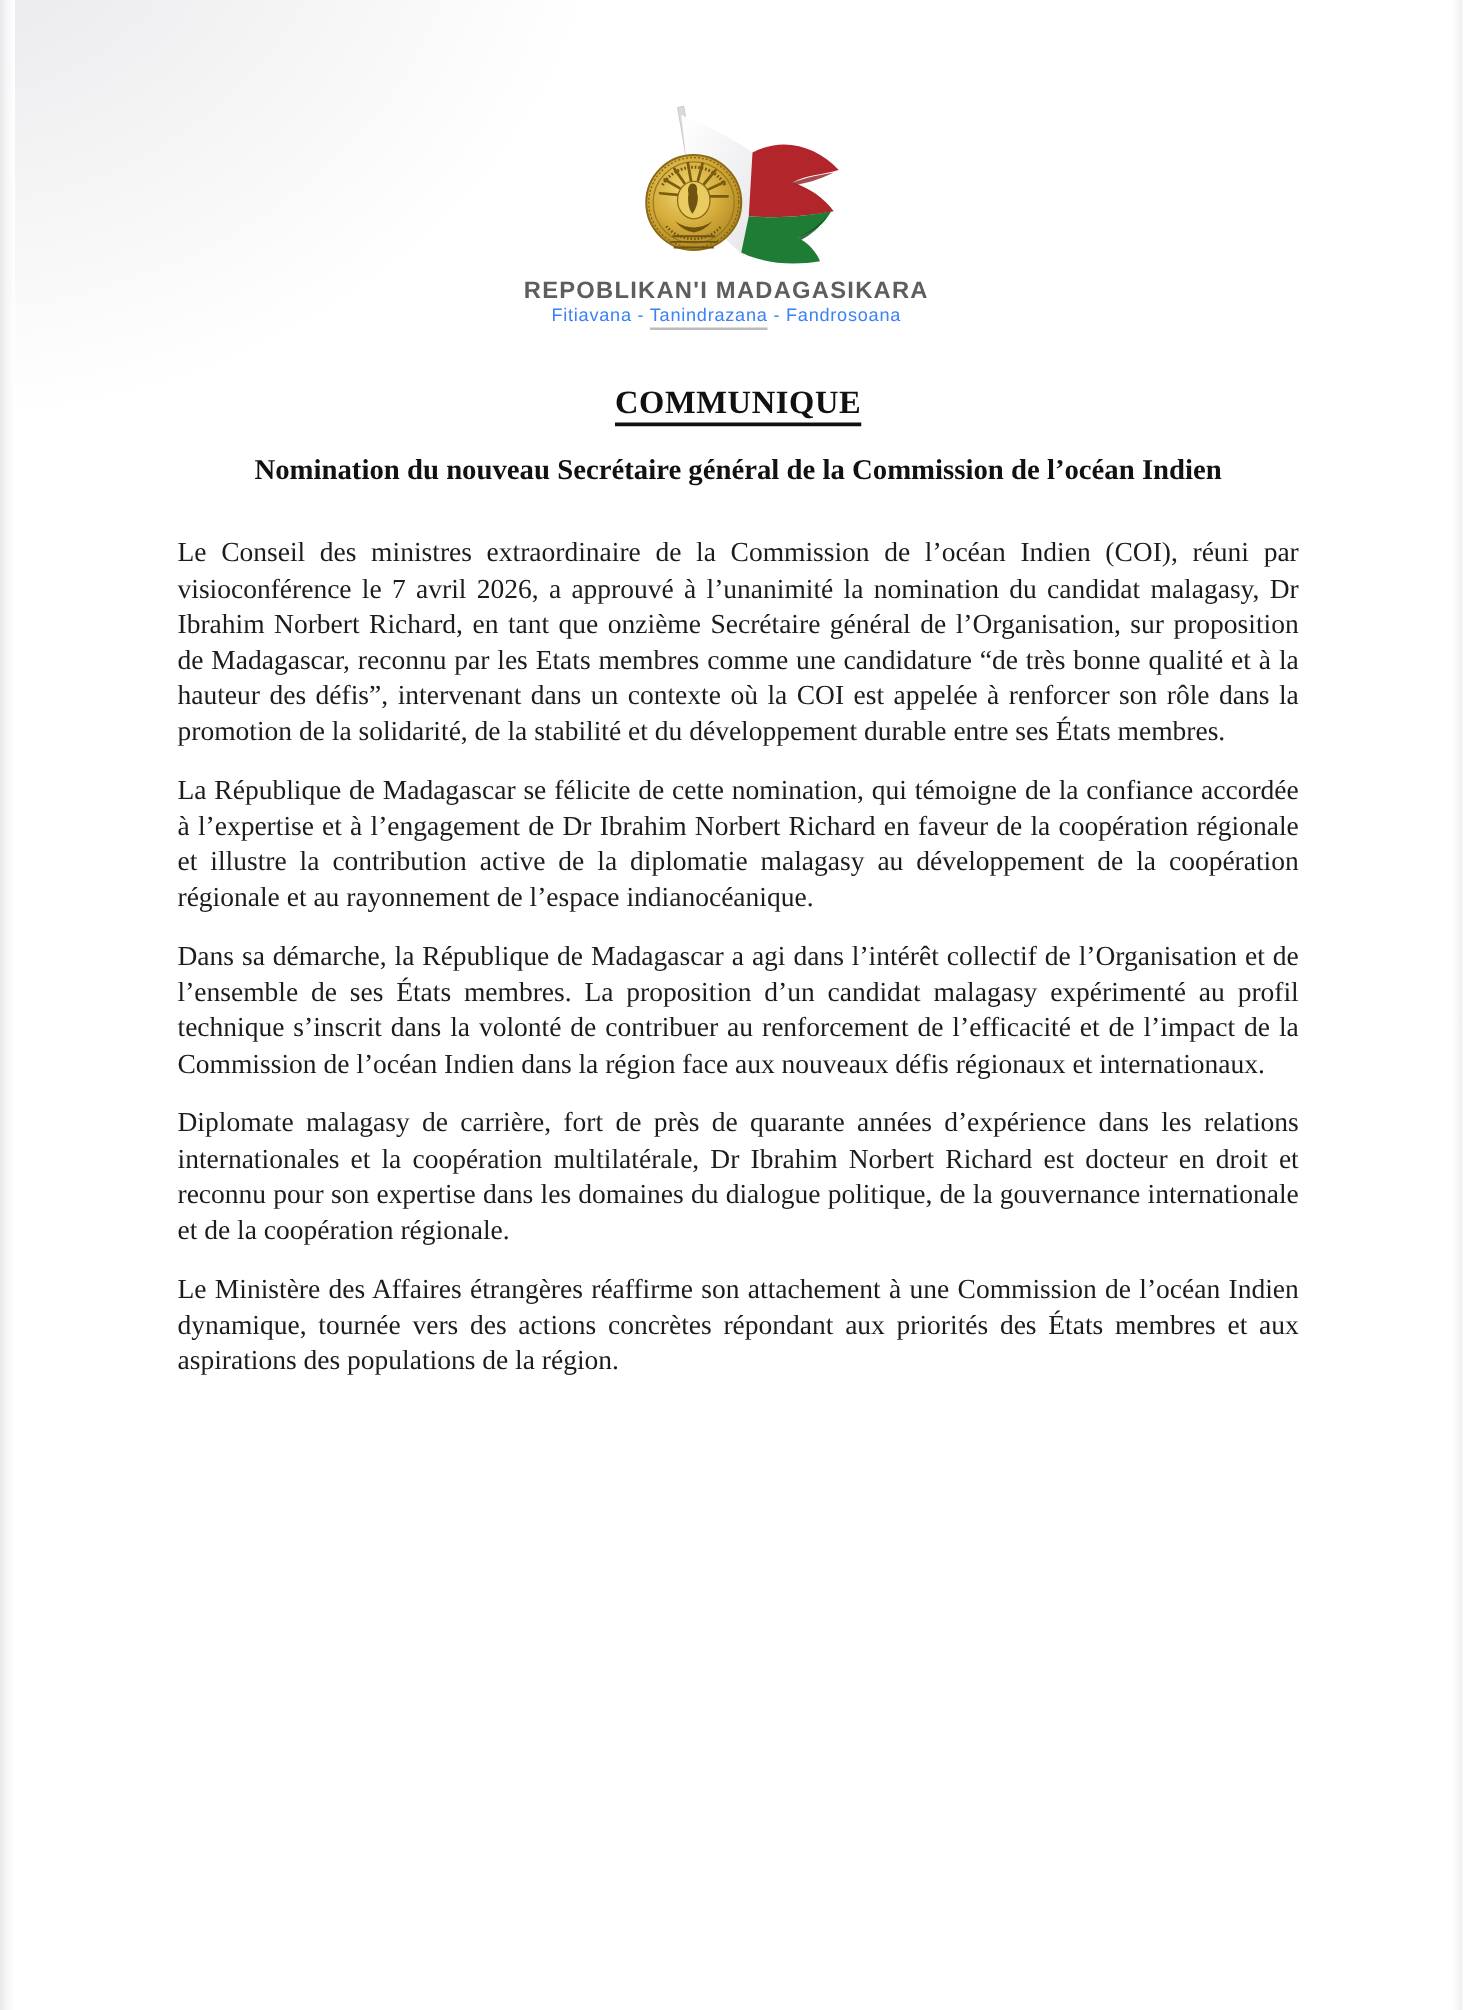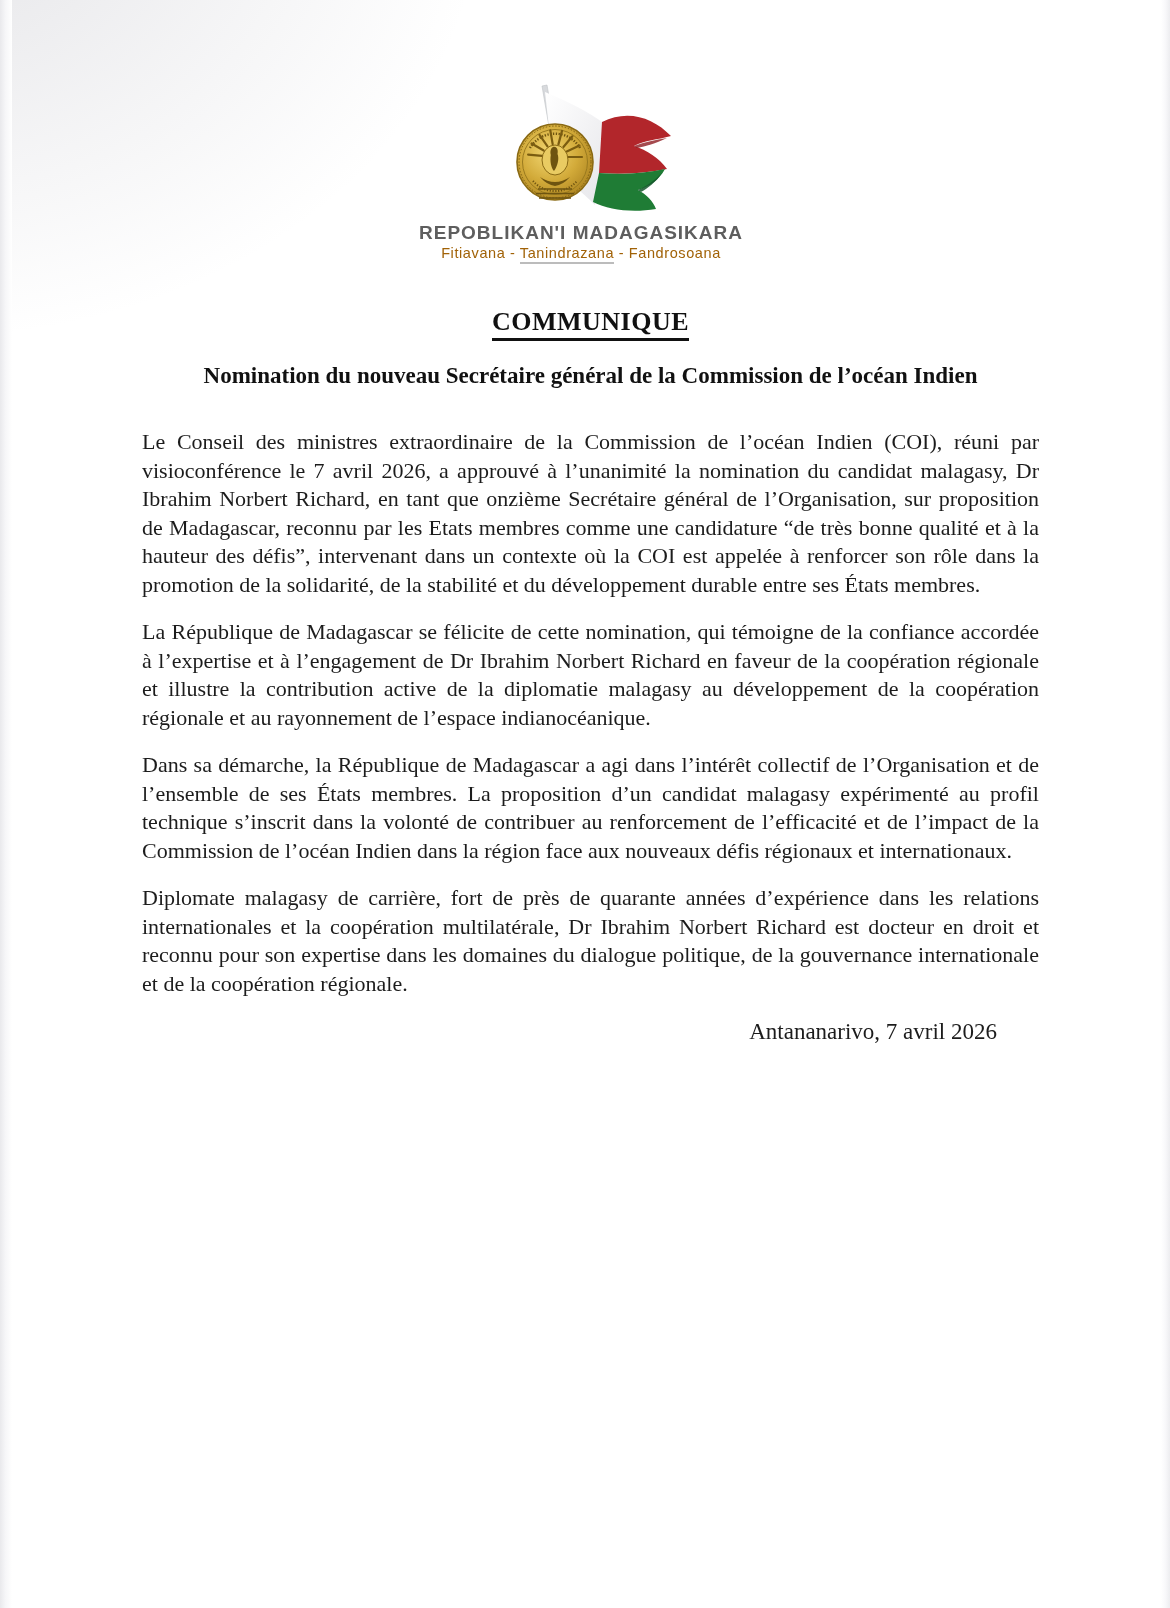--- a/index.html
+++ b/index.html
@@ -41,21 +41,21 @@
     font-weight: 800;
     font-size: 19px;
     letter-spacing: 1px;
     color: #5e5e5e;
     text-shadow: 0 1px 0 rgba(255,255,255,0.9);
   }
   .motto {
     font-family: "Liberation Sans", sans-serif;
     font-size: 14.5px;
     letter-spacing: 0.6px;
-    color: #a16207;
+    color: #3b82f6;
     margin-top: 1px;
   }
   .motto .u { border-bottom: 2px solid #bcbcbc; padding-bottom: 1px; }
 
   .content {
     margin-left: 142px;
     width: 897px;
   }
   h1.doc-title {
     margin: 46px 0 0 0;
@@ -155,15 +155,15 @@
 <main class="content">
   <h1 class="doc-title">
     <span class="tspan">COMMUNIQUE</span>
   </h1>
   <h2 class="doc-subtitle">Nomination du nouveau Secrétaire général de la Commission de l’océan Indien</h2>
 
   <p class="body-par">Le Conseil des ministres extraordinaire de la Commission de l’océan Indien (COI), réuni par visioconférence le 7 avril 2026, a approuvé à l’unanimité la nomination du candidat malagasy, Dr Ibrahim Norbert Richard, en tant que onzième Secrétaire général de l’Organisation, sur proposition de Madagascar, reconnu par les Etats membres comme une candidature “de très bonne qualité et à la hauteur des défis”, intervenant dans un contexte où la COI est appelée à renforcer son rôle dans la promotion de la solidarité, de la stabilité et du développement durable entre ses États membres.</p>
   <p class="body-par">La République de Madagascar se félicite de cette nomination, qui témoigne de la confiance accordée à l’expertise et à l’engagement de Dr Ibrahim Norbert Richard en faveur de la coopération régionale et illustre la contribution active de la diplomatie malagasy au développement de la coopération régionale et au rayonnement de l’espace indianocéanique.</p>
   <p class="body-par">Dans sa démarche, la République de Madagascar a agi dans l’intérêt collectif de l’Organisation et de l’ensemble de ses États membres. La proposition d’un candidat malagasy expérimenté au profil technique s’inscrit dans la volonté de contribuer au renforcement de l’efficacité et de l’impact de la Commission de l’océan Indien dans la région face aux nouveaux défis régionaux et internationaux.</p>
   <p class="body-par">Diplomate malagasy de carrière, fort de près de quarante années d’expérience dans les relations internationales et la coopération multilatérale, Dr Ibrahim Norbert Richard est docteur en droit et reconnu pour son expertise dans les domaines du dialogue politique, de la gouvernance internationale et de la coopération régionale.</p>
+  <p class="body-par">Le Ministère des Affaires étrangères réaffirme son attachement à une Commission de l’océan Indien dynamique, tournée vers des actions concrètes répondant aux priorités des États membres et aux aspirations des populations de la région.</p>
 
-  <div class="dateline">Antananarivo, 7 avril 2026</div>
 </main>
 
 </body></html>

